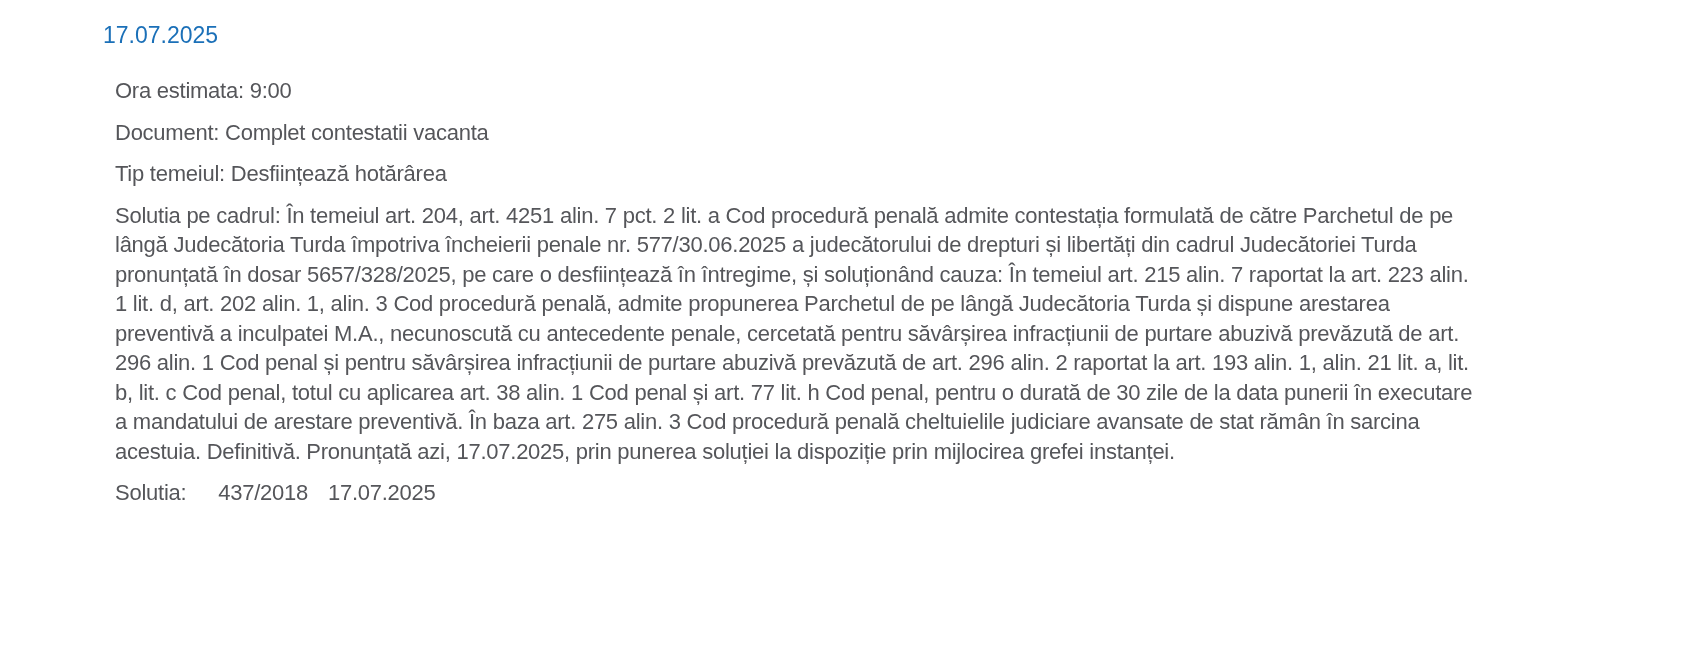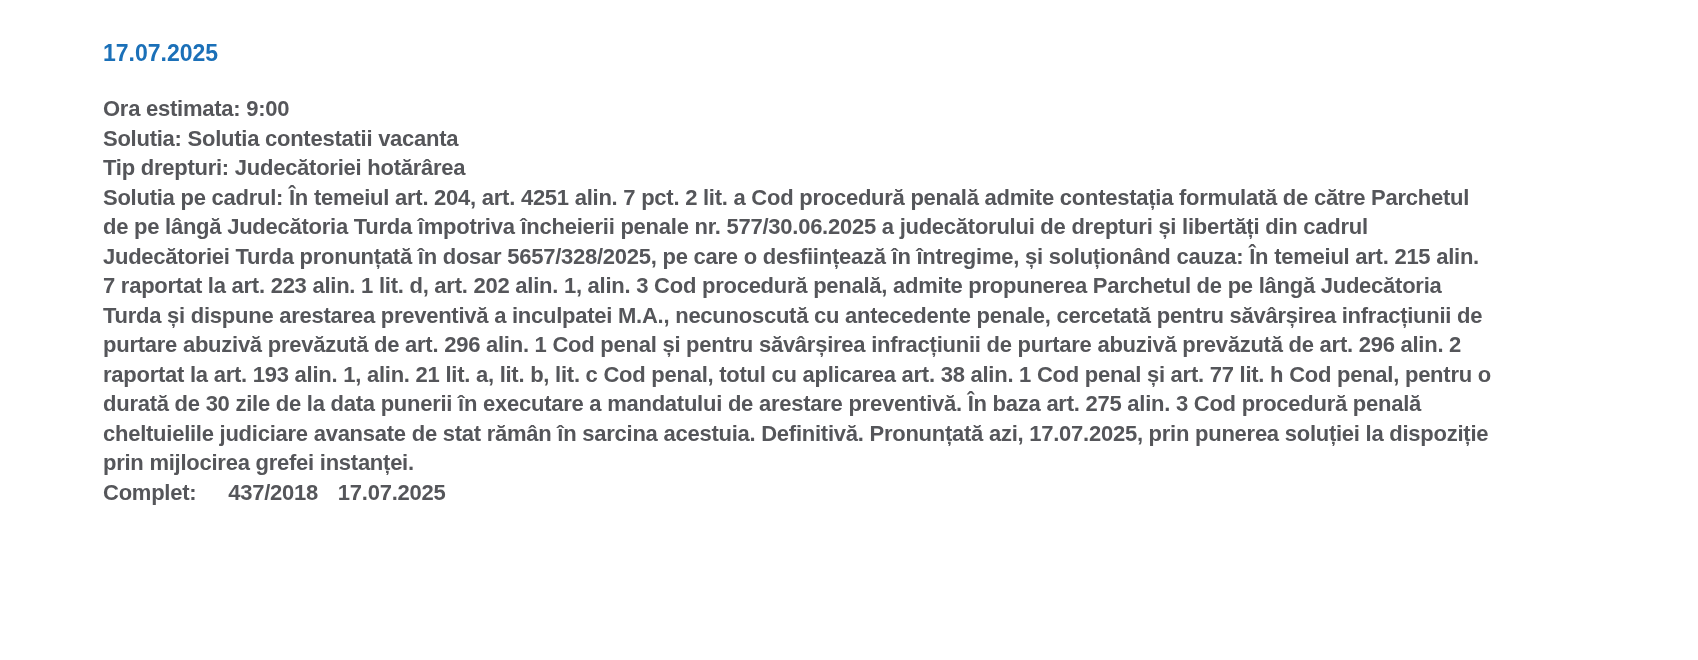--- a/index.html
+++ b/index.html
@@ -15,75 +15,74 @@
     background: var(--background);
   }
   body {
     width: 1698px;
     height: 660px;
     overflow: hidden;
     font-family: "Liberation Sans", "DejaVu Sans", sans-serif;
     color: var(--text);
   }
   .page {
-    padding: 38px 0 0 103px;
-    font-weight: bold;
+    padding: 20px 0 0 103px;
   }
   .date-link {
     display: inline-block;
     font-size: 23px;
     line-height: 30px;
     color: var(--link);
     text-decoration: none;
     cursor: pointer;
   }
   .details {
     margin-top: 26px;
     width: 1388px;
     max-width: calc(100% - 115px);
     font-size: 22px;
     line-height: 29.5px;
     letter-spacing: -0.25px;
   }
   .row {
-    margin: 0;
+    margin: 12px;
     padding: 0;
   }
   .doc-number { margin-left: 26px; }
   .doc-date   { margin-left: 14px; }
 </style>
 </head>
 <body>
 
 <div class="page">
 
   <a class="date-link" href="#">17.07.2025</a>
 
   <div class="details">
 
     <p class="row">
       <span>Ora estimata:</span>
       <span>9:00</span>
     </p>
 
     <p class="row">
-      <span>Solutia:</span>
-      <span>Solutia contestatii vacanta</span>
+      <span>Document:</span>
+      <span>Complet contestatii vacanta</span>
     </p>
 
     <p class="row">
-      <span>Tip drepturi:</span>
-      <span>Judecătoriei hotărârea</span>
+      <span>Tip temeiul:</span>
+      <span>Desființează hotărârea</span>
     </p>
 
     <p class="row">
       <span>Solutia pe cadrul:</span>
       <span>În temeiul art. 204, art. 4251 alin. 7 pct. 2 lit. a Cod procedură penală admite contestația formulată de către Parchetul de pe lângă Judecătoria Turda împotriva încheierii penale nr. 577/30.06.2025 a judecătorului de drepturi și libertăți din cadrul Judecătoriei Turda pronunțată în dosar 5657/328/2025, pe care o desființează în întregime, și soluționând cauza: În temeiul art. 215 alin. 7 raportat la art. 223 alin. 1 lit. d, art. 202 alin. 1, alin. 3 Cod procedură penală, admite propunerea Parchetul de pe lângă Judecătoria Turda și dispune arestarea preventivă a inculpatei M.A., necunoscută cu antecedente penale, cercetată pentru săvârșirea infracțiunii de purtare abuzivă prevăzută de art. 296 alin. 1 Cod penal și pentru săvârșirea infracțiunii de purtare abuzivă prevăzută de art. 296 alin. 2 raportat la art. 193 alin. 1, alin. 21 lit. a, lit. b, lit. c Cod penal, totul cu aplicarea art. 38 alin. 1 Cod penal și art. 77 lit. h Cod penal, pentru o durată de 30 zile de la data punerii în executare a mandatului de arestare preventivă. În baza art. 275 alin. 3 Cod procedură penală cheltuielile judiciare avansate de stat rămân în sarcina acestuia. Definitivă. Pronunțată azi, 17.07.2025, prin punerea soluției la dispoziție prin mijlocirea grefei instanței.</span>
     </p>
 
     <p class="row">
-      <span>Complet:</span>
+      <span>Solutia:</span>
       <span class="doc-number">437/2018</span>
       <span class="doc-date">17.07.2025</span>
     </p>
 
   </div>
 </div>
 
 </body></html>

